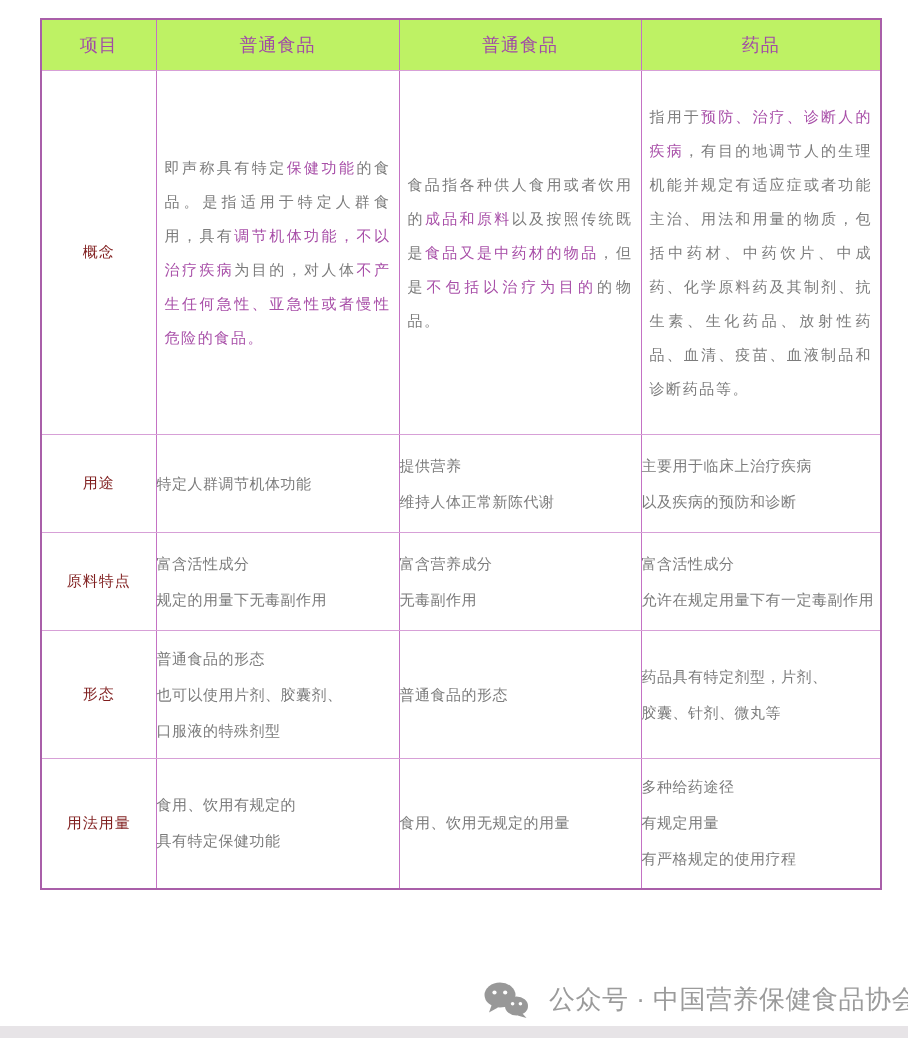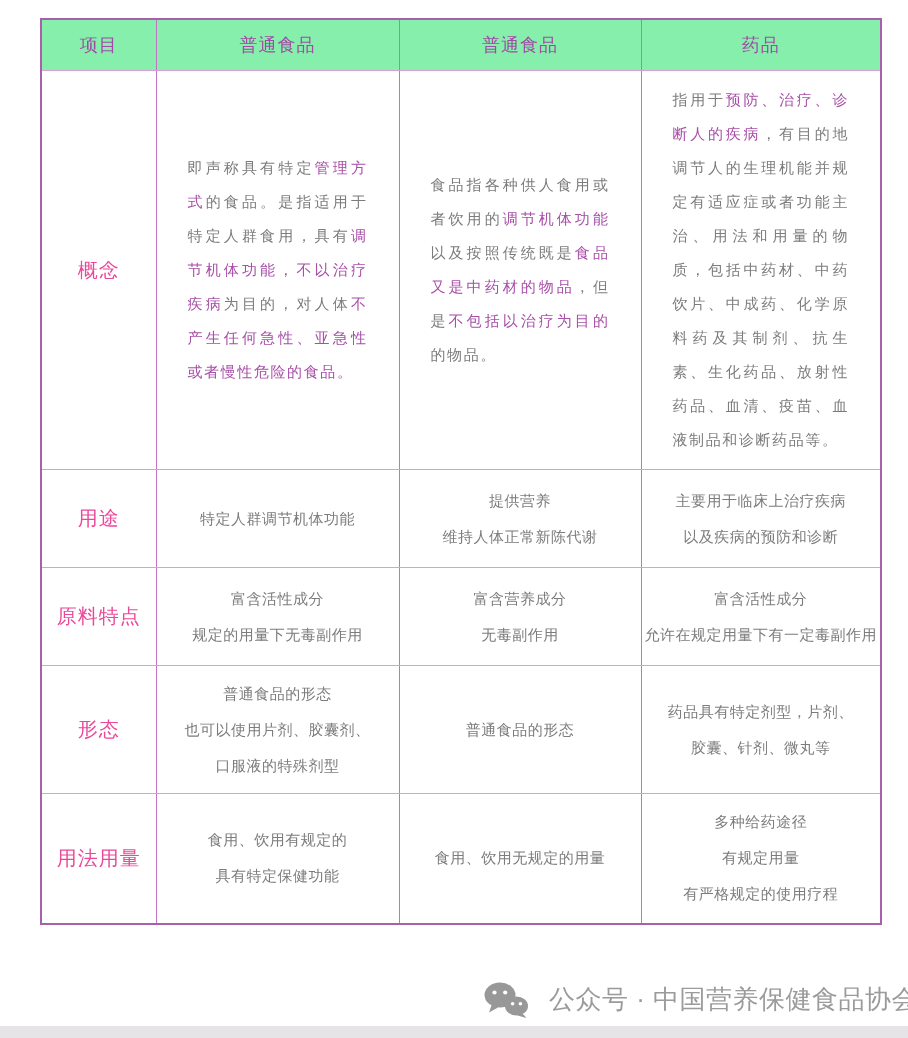--- a/index.html
+++ b/index.html
@@ -17,42 +17,42 @@
   }
   .cmp th,.cmp td{
     border-left:1px solid #c472c4;
     border-right:1px solid #c472c4;
     border-top:1px solid #d7a0d7;
     border-bottom:1px solid #d7a0d7;
     vertical-align:middle;
     padding:0;
   }
   .cmp thead th{
-    background:#86efac;
+    background:#bef264;
     color:#a14ba6;
     font-size:18px;
     font-weight:500;
     height:50px;
     letter-spacing:1px;
   }
   .cmp tbody th{
-    color:#ec4899;
+    color:#7f1d1d;
     font-weight:400;
-    font-size:20px;
+    font-size:15px;
     letter-spacing:1px;
   }
   .cmp td{
     color:#7c7c7c;
     font-size:15px;
-    text-align:center;
+    text-align:left;
   }
   td.concept{
     text-align:justify;
     text-align-last:left;
-    padding:12px 31px;
+    padding:12px 8px;
     line-height:34px;
     letter-spacing:1.6px;
   }
   td.concept .hl{color:#a84fa8;}
   .line{line-height:36px;letter-spacing:0.5px;}
 
   .watermark{
     position:absolute;left:483px;top:981px;
     display:flex;align-items:center;gap:20px;
     color:#9b9b9b;font-size:26px;letter-spacing:0.5px;
@@ -80,22 +80,22 @@
         <tr>
           <th>项目</th>
           <th>普通食品</th>
           <th>普通食品</th>
           <th>药品</th>
         </tr>
       </thead>
     <tbody>
         <tr style="height: 364px;">
           <th>概念</th>
-          <td class="concept"><span>即声称具有特定</span><span class="hl">管理方式</span><span>的食品。是指适用于特定人群食用，具有</span><span class="hl">调节机体功能，不以治疗疾病</span><span>为目的，对人体</span><span class="hl">不产生任何急性、亚急性或者慢性危险的食品。</span></td>
-          <td class="concept"><span>食品指各种供人食用或者饮用的</span><span class="hl">调节机体功能</span><span>以及按照传统既是</span><span class="hl">食品又是中药材的物品</span><span>，但是</span><span class="hl">不包括以治疗为目的</span><span>的物品。</span></td>
+          <td class="concept"><span>即声称具有特定</span><span class="hl">保健功能</span><span>的食品。是指适用于特定人群食用，具有</span><span class="hl">调节机体功能，不以治疗疾病</span><span>为目的，对人体</span><span class="hl">不产生任何急性、亚急性或者慢性危险的食品。</span></td>
+          <td class="concept"><span>食品指各种供人食用或者饮用的</span><span class="hl">成品和原料</span><span>以及按照传统既是</span><span class="hl">食品又是中药材的物品</span><span>，但是</span><span class="hl">不包括以治疗为目的</span><span>的物品。</span></td>
           <td class="concept"><span>指用于</span><span class="hl">预防、治疗、诊断人的疾病</span><span>，有目的地调节人的生理机能并规定有适应症或者功能主治、用法和用量的物质，包括中药材、中药饮片、中成药、化学原料药及其制剂、抗生素、生化药品、放射性药品、血清、疫苗、血液制品和诊断药品等。</span></td>
         </tr>
         <tr style="height: 98px;">
           <th>用途</th>
           <td>
             <div class="line">特定人群调节机体功能</div>
           </td>
           <td>
             <div class="line">提供营养</div>
             <div class="line">维持人体正常新陈代谢</div>

